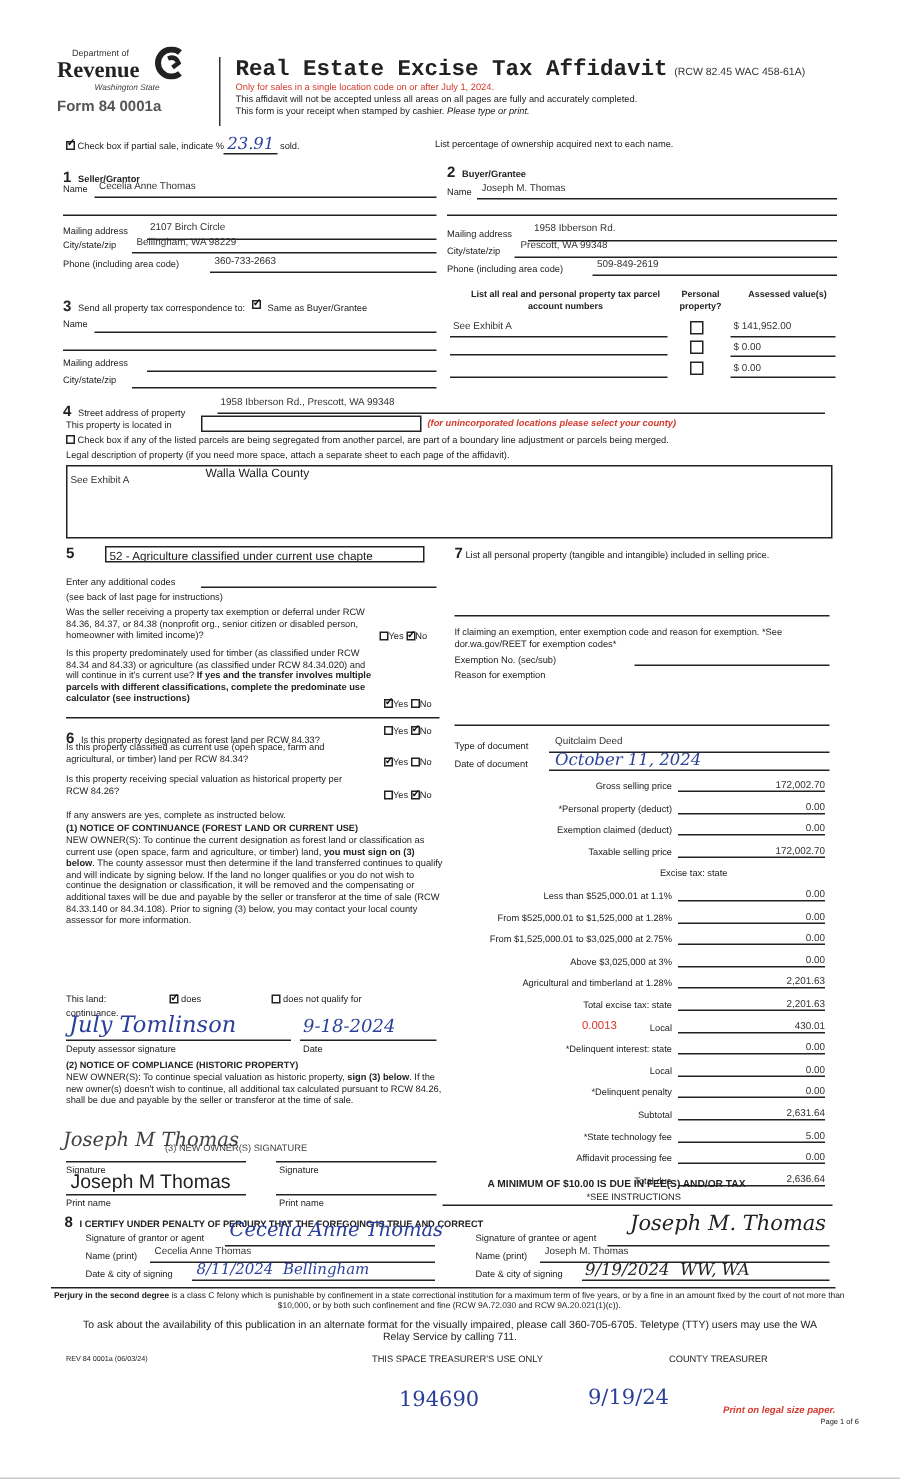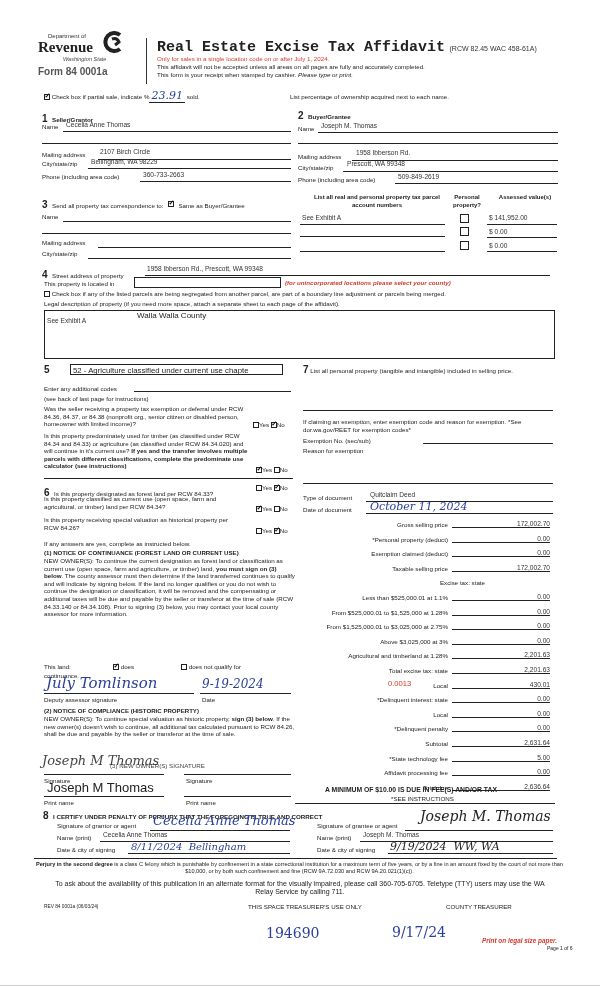--- a/index.html
+++ b/index.html
@@ -199,21 +199,21 @@
 </div>
 <div class="abs lbl" style="left:44px;top:663px;">This land:</div>
 <div class="abs lbl" style="left:113px;top:663px;white-space:nowrap;">
   <span class="cb checked"></span> <span>does</span>
 </div>
 <div class="abs lbl" style="left:181px;top:663px;white-space:nowrap;">
   <span class="cb"></span> <span>does not qualify for</span>
 </div>
 <div class="abs lbl" style="left:44px;top:672px;">continuance.</div>
 <div class="abs hand" style="left:46px;top:674px;font-size:15px;">July Tomlinson</div>
-<div class="abs hand" style="left:202px;top:677px;font-size:12px;">9-19-2024</div>
+<div class="abs hand" style="left:202px;top:677px;font-size:12px;">9-18-2024</div>
 <div class="line" style="left:44px;top:693px;width:150px;"></div>
 <div class="line" style="left:200px;top:693px;width:91px;"></div>
 <div class="abs lbl" style="left:44px;top:696px;">Deputy assessor signature</div>
 <div class="abs lbl" style="left:202px;top:696px;">Date</div>
 <div class="abs sm bold" style="left:44px;top:707px;font-size:6.1px;">(2) NOTICE OF COMPLIANCE (HISTORIC PROPERTY)</div>
 <div class="abs sm" style="left:44px;top:715px;width:252px;">
   <span>NEW OWNER(S): To continue special valuation as historic property, </span><b>sign (3) below</b><span>. If the new owner(s) doesn't wish to continue, all additional tax calculated pursuant to RCW 84.26, shall be due and payable by the seller or transferor at the time of sale.</span>
 </div>
 <div class="abs lbl" style="left:110px;top:762px;color:#444;">(3) NEW OWNER(S) SIGNATURE</div>
 <div class="abs hand" style="left:42px;top:753px;font-size:13px;opacity:0.85;color:#222;">Joseph M Thomas</div>
@@ -352,16 +352,16 @@
 <div class="line" style="left:34px;top:858px;width:523px;"></div>
 
 <div class="abs xs" style="left:32px;top:861px;width:535px;text-align:center;font-size:5.6px;">
   <b>Perjury in the second degree</b><span> is a class C felony which is punishable by confinement in a state correctional institution for a maximum term of five years, or by a fine in an amount fixed by the court of not more than $10,000, or by both such confinement and fine (RCW 9A.72.030 and RCW 9A.20.021(1)(c)).</span>
 </div>
 <div class="abs" style="left:50px;top:880px;width:500px;text-align:center;font-size:7px;line-height:8px;">To ask about the availability of this publication in an alternate format for the visually impaired, please call 360-705-6705. Teletype (TTY) users may use the WA Relay Service by calling 711.</div>
 <div class="abs" style="left:44px;top:904px;font-size:4.8px;">REV 84 0001a (06/03/24)</div>
 <div class="abs" style="left:248px;top:903px;font-size:6.2px;">THIS SPACE TREASURER'S USE ONLY</div>
 <div class="abs" style="left:446px;top:903px;font-size:6.2px;">COUNTY TREASURER</div>
 <div class="abs hand" style="left:266px;top:925px;font-size:14px;font-style:normal;">194690</div>
-<div class="abs hand" style="left:392px;top:924px;font-size:14px;font-style:normal;">9/17/24</div>
+<div class="abs hand" style="left:392px;top:924px;font-size:14px;font-style:normal;">9/19/24</div>
 <div class="abs red" style="left:482px;top:937px;font-size:6.4px;font-weight:bold;font-style:italic;">Print on legal size paper.</div>
 <div class="abs" style="left:547px;top:945px;font-size:5px;">Page 1 of 6</div>
 <div class="abs" style="left:0;top:985px;width:600px;height:1px;background:#ccc;"></div>
 
 </body></html>

